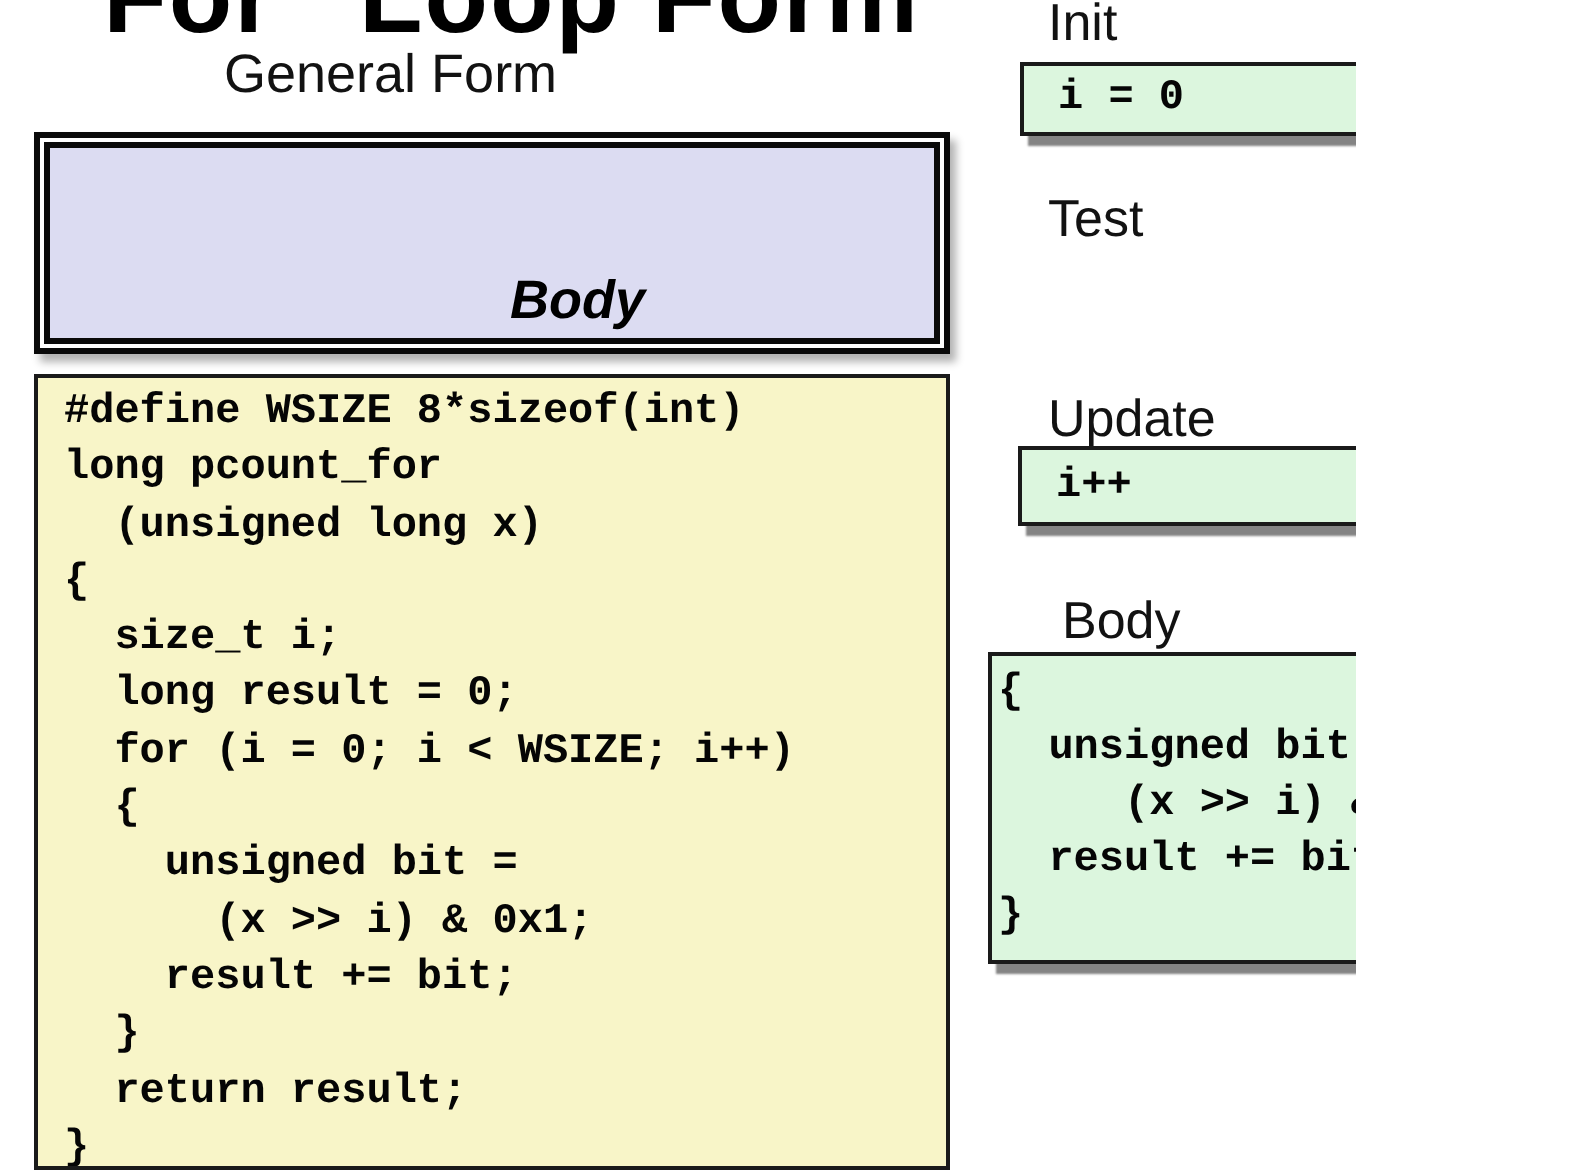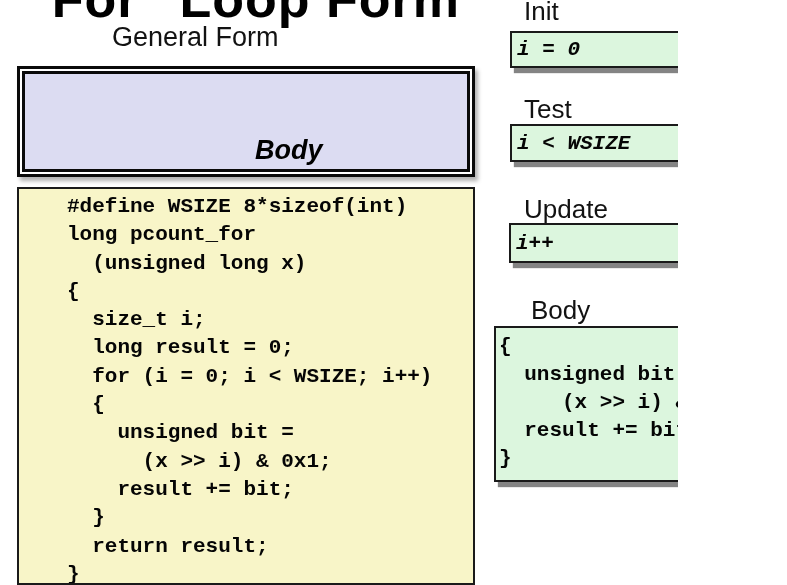--- a/index.html
+++ b/index.html
@@ -77,21 +77,20 @@
   .code-box {
     position: absolute;
     left: 17px;
     top: 187px;
     width: 458px;
     height: 398px;
     box-sizing: border-box;
     background: #f8f5c8;
     border: 2px solid #1a1a1a;
     overflow: hidden;
-    padding-left: 35px;
   }
   .code-box pre {
     margin: 0;
     padding: 4px 0 0 13px;
     font-family: "Liberation Mono", monospace;
     font-weight: bold;
     font-size: 21px;
     line-height: 28.3px;
     color: #050505;
   }
@@ -121,21 +120,21 @@
   #update-box { left: 509px; top: 223px; width: 218px; height: 40px; }
   #body-box   { left: 494px; top: 326px; width: 289px; height: 156px; }
 
   .green-box.oneline { display: flex; align-items: center; }
   .snippet {
     font-family: "Liberation Mono", monospace;
     font-weight: bold;
     font-size: 21px;
     color: #050505;
   }
-  .green-box.oneline .snippet { padding-left: 5px; font-style: italic; }
+  .green-box.oneline .snippet { padding-left: 17px; }
   #body-box pre.snippet {
     margin: 0;
     padding: 5px 0 0 3px;
     line-height: 28px;
   }
 </style>
 </head>
 <body>
 
 <div id="stage">
@@ -164,23 +163,20 @@
   return result;
 }</pre>
   </div>
 
   <div class="part-label" id="init-label">Init</div>
   <div class="green-box oneline" id="init-box">
     <span class="snippet">i = 0</span>
   </div>
 
   <div class="part-label" id="test-label">Test</div>
-  <div class="green-box oneline" id="test-box">
-    <span class="snippet">i &lt; WSIZE</span>
-  </div>
 
   <div class="part-label" id="update-label">Update</div>
   <div class="green-box oneline" id="update-box">
     <span class="snippet">i++</span>
   </div>
 
   <div class="part-label" id="body-label">Body</div>
   <div class="green-box" id="body-box">
     <pre class="snippet">{
   unsigned bit =

